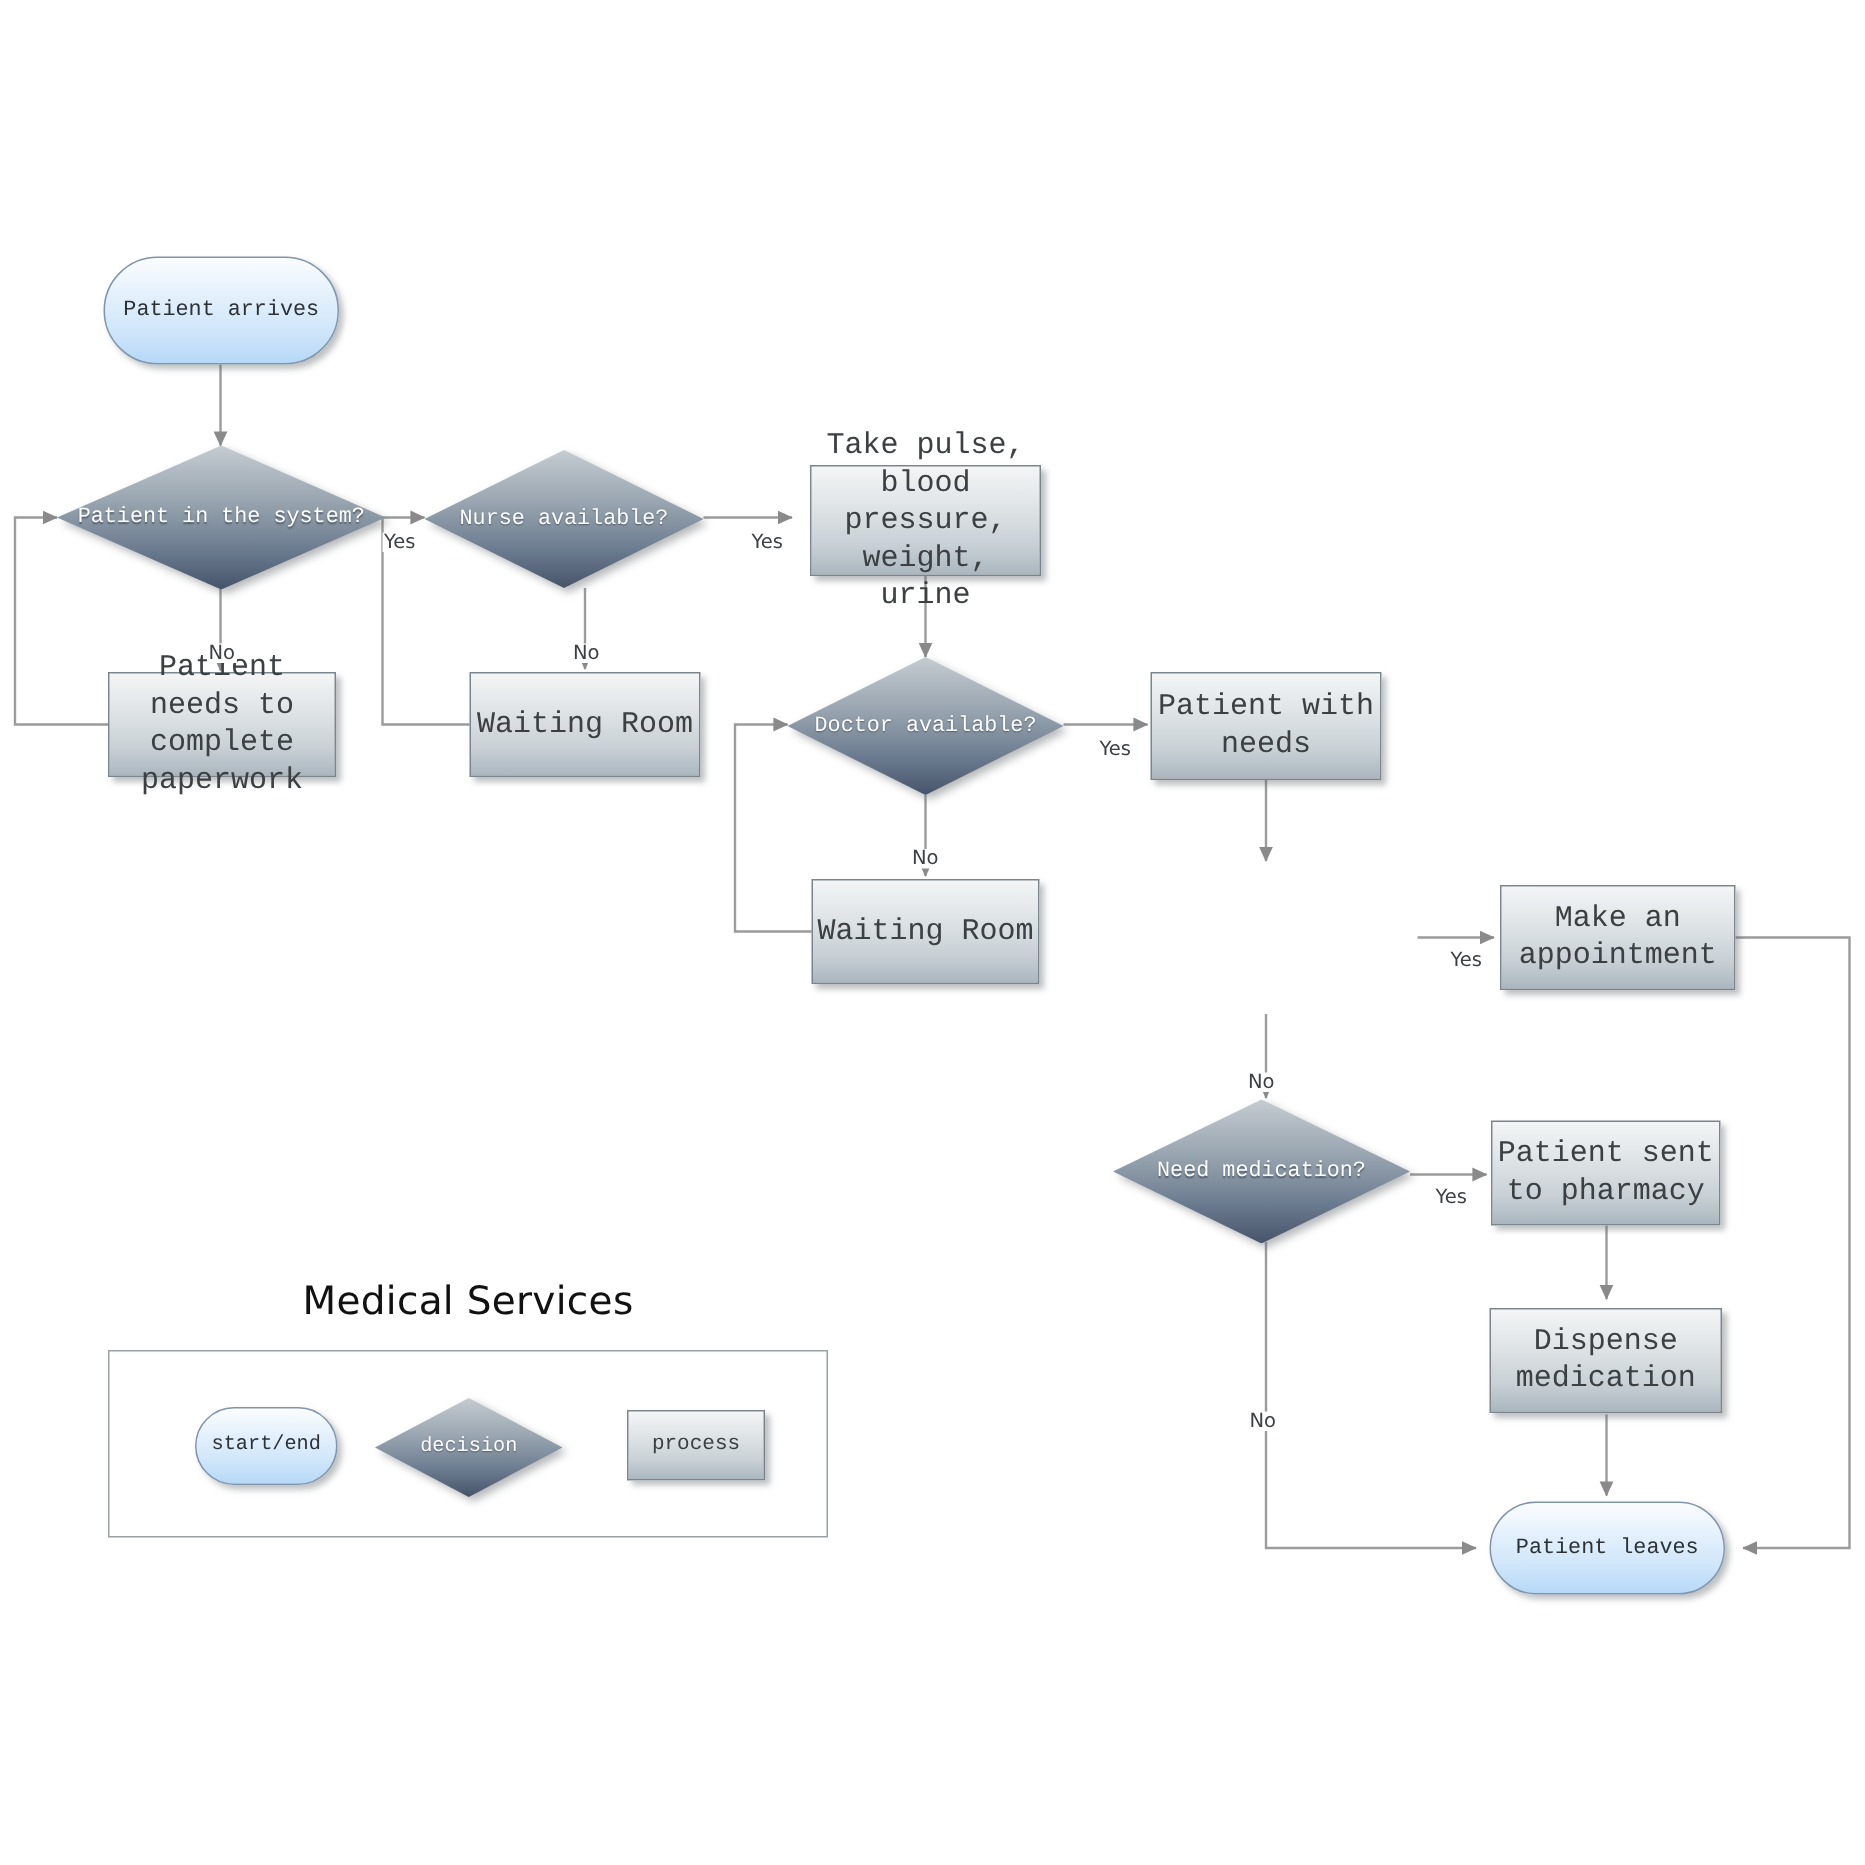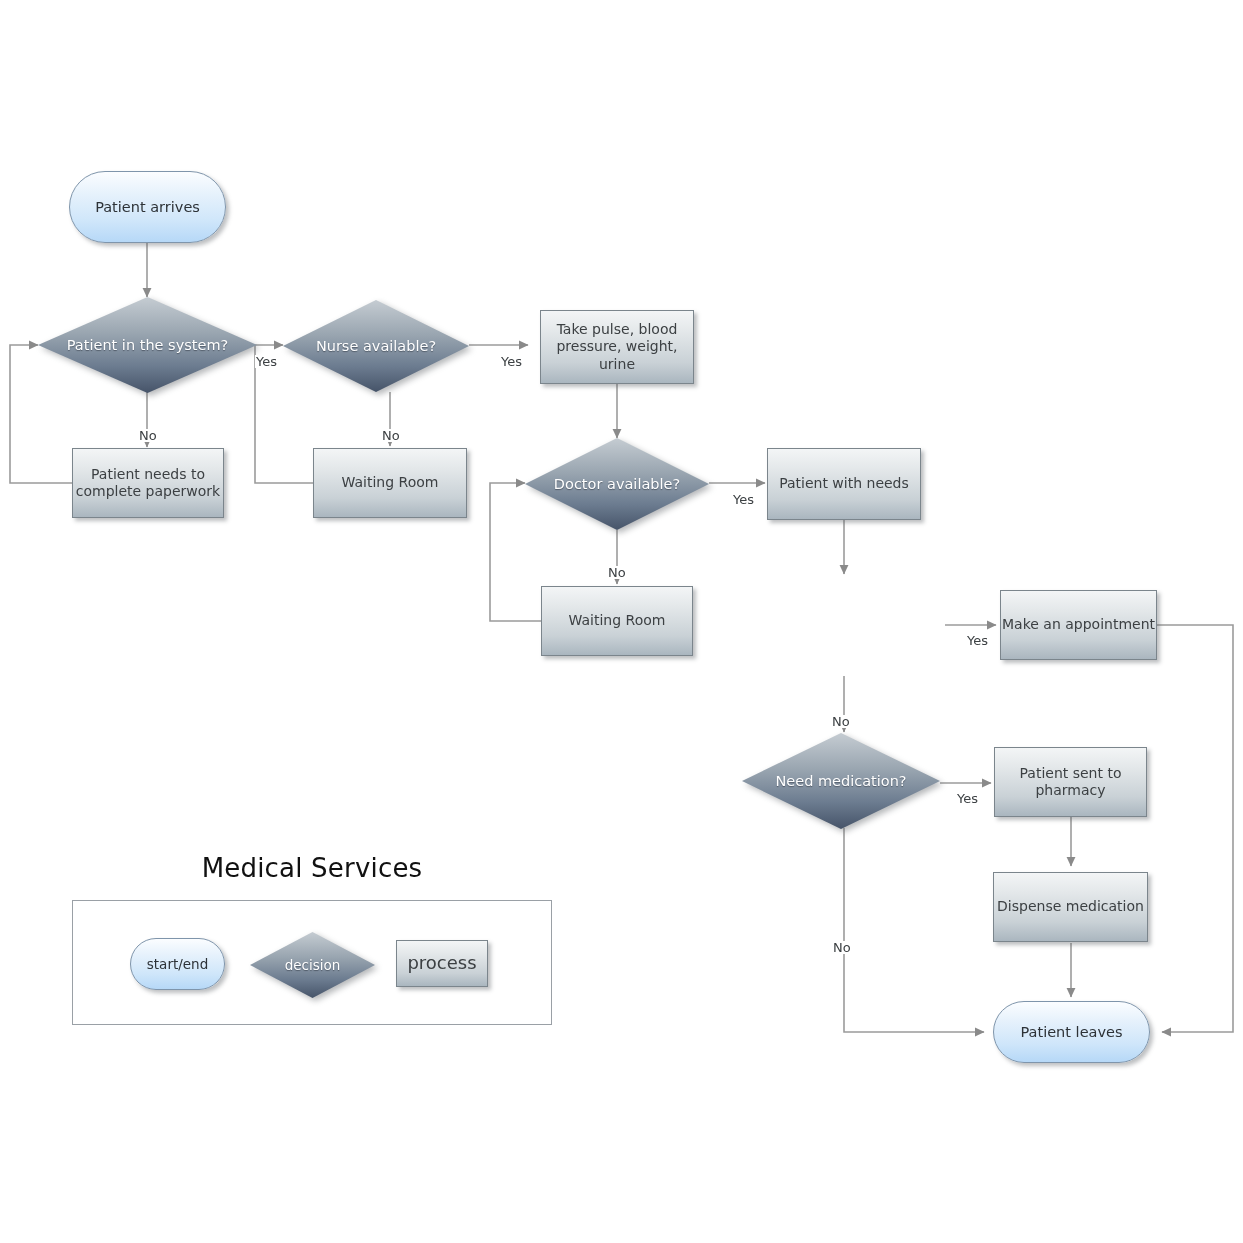--- a/index.html
+++ b/index.html
@@ -29,28 +29,29 @@
 
   
   .node {
     position: absolute;
     box-sizing: border-box;
     display: flex;
     align-items: center;
     justify-content: center;
     text-align: center;
     line-height: 1.25;
+    font-family: Liberation Mono, monospace;
   }
 
   
   .process {
     background: linear-gradient(to bottom, #f3f5f6 0%, #e4e8ea 28%, #c9d1d6 72%, #aab6bf 100%);
     border: 1px solid #7b858c;
     color: #3c4043;
-    font-size: 14px;
+    font-size: 20px;
     box-shadow: 3px 3px 4px rgba(90,95,100,0.40);
   }
 
   
   .terminator {
     background: linear-gradient(to bottom, #fbfdff 0%, #e7f2fc 30%, #cfe6fa 70%, #b6d8f7 100%);
     border: 1px solid #7f95ab;
     color: #2d3237;
     font-size: 14.5px;
     box-shadow: 3px 3px 4px rgba(90,95,100,0.40);
@@ -124,25 +125,25 @@
   .legend-dec {
     position: absolute;
     left: 250px;
     top: 932px;
     width: 125px;
     height: 66px;
     font-size: 13.5px;
   }
   .legend-proc {
     position: absolute;
-    left: 396px;
+    left: 418px;
     top: 940px;
     width: 92px;
     height: 47px;
-    font-size: 18px;
+    font-size: 14px;
   }
 </style>
 </head>
 <body>
 
 <div id="canvas">
 
   <svg id="edges" viewBox="0 0 1243 1243" width="1243" height="1243">
     <defs>
       <marker id="arw" markerWidth="11" markerHeight="11" refX="9.4" refY="5.2" orient="auto" markerUnits="userSpaceOnUse">

